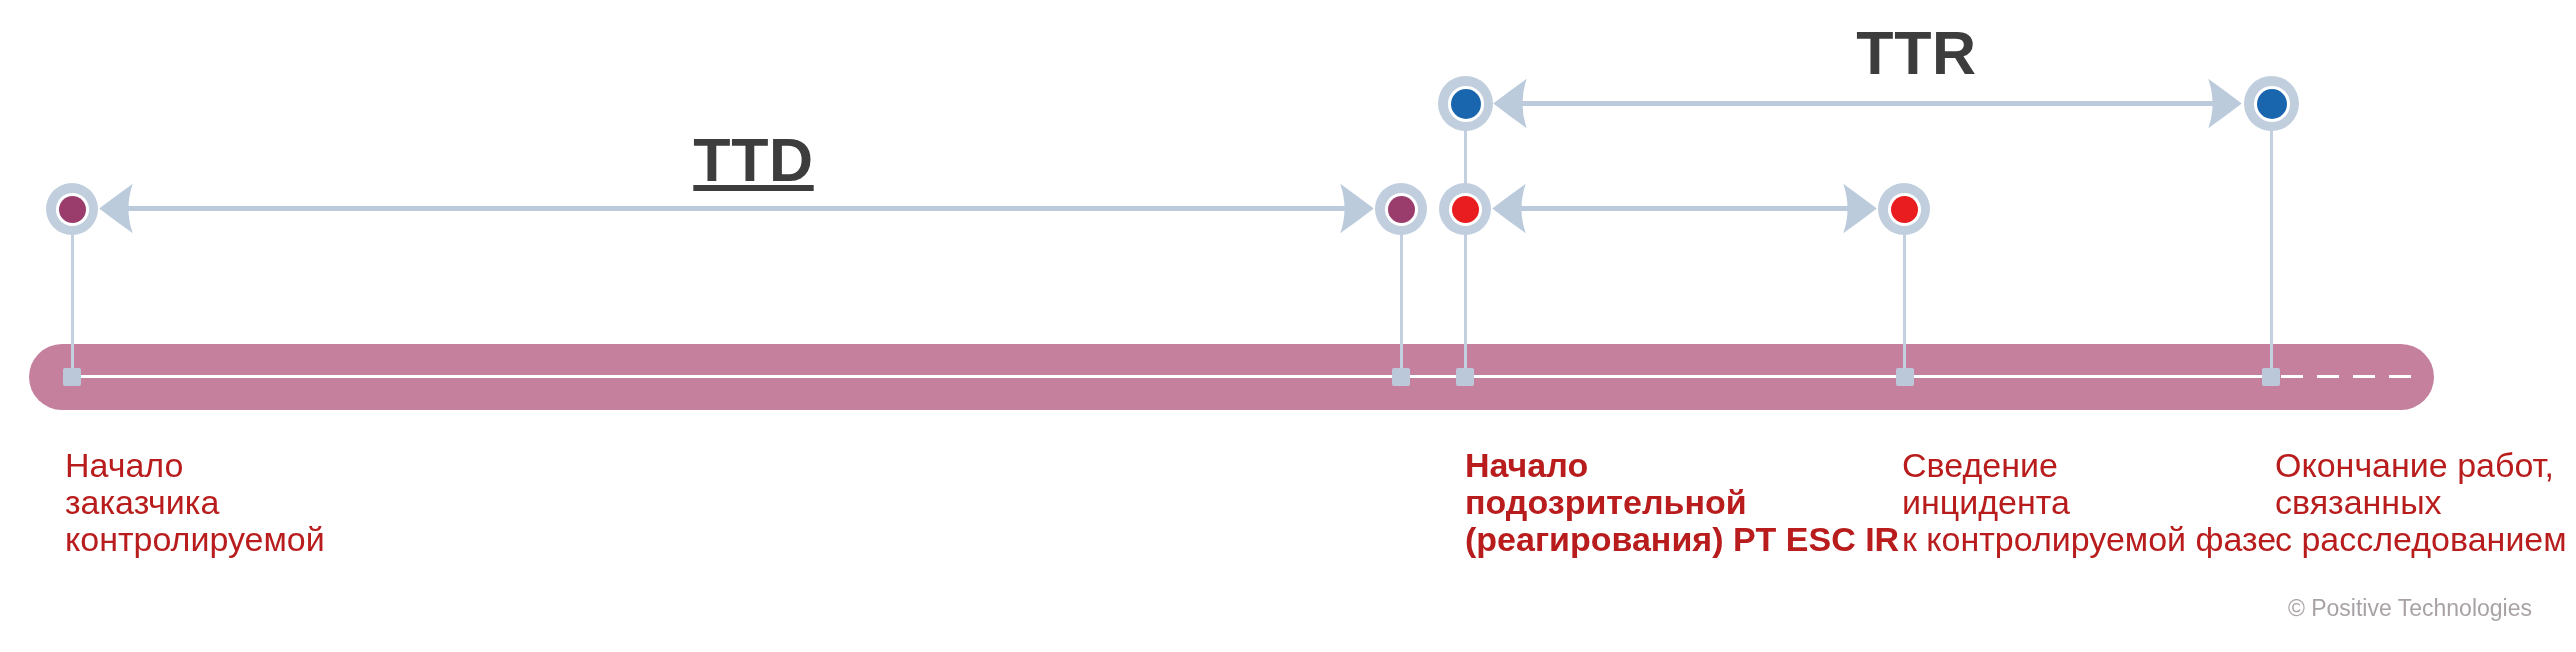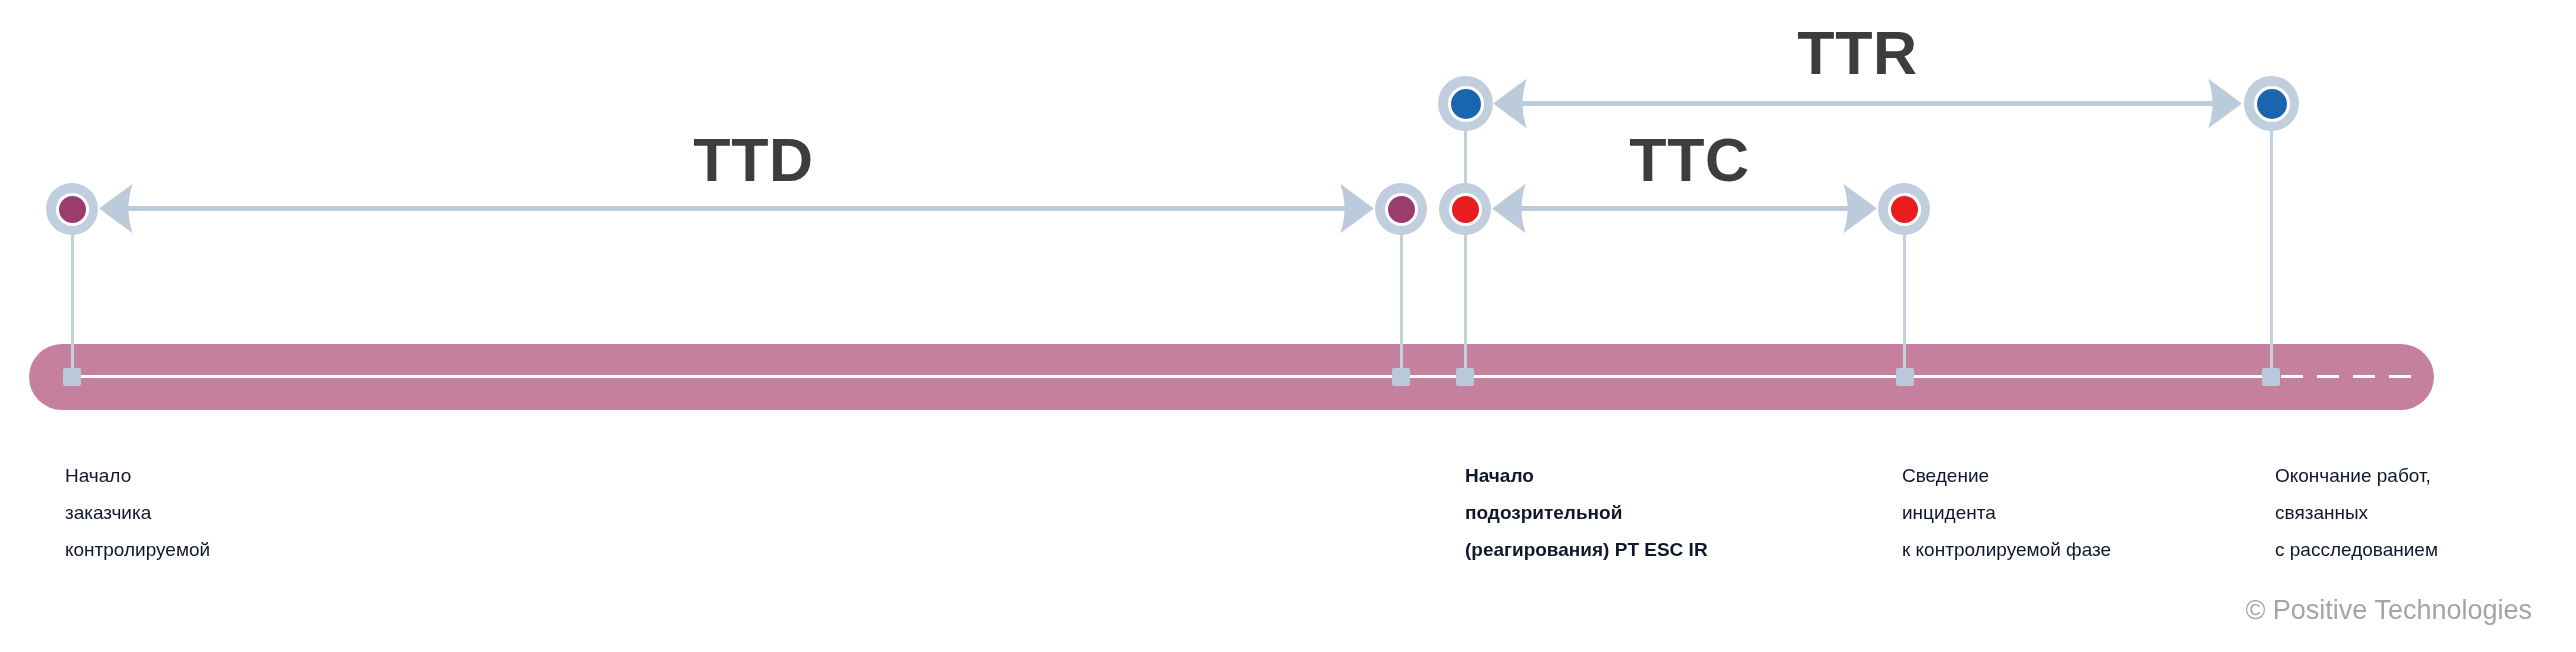--- a/index.html
+++ b/index.html
@@ -85,35 +85,35 @@
     font-size: 61px;
     font-weight: bold;
     color: #3d3d3d;
     line-height: 68px;
     letter-spacing: 0.6px;
     z-index: 7;
   }
   
   .caption {
     position: absolute;
-    top: 457px;
-    font-size: 19px;
+    top: 447px;
+    font-size: 34px;
     line-height: 37px;
-    color: #0f172a;
+    color: #b91c1c;
     white-space: nowrap;
     z-index: 7;
   }
   .caption.right { text-align: right; }
   .caption.bold { font-weight: bold; }
   
   .copyright {
     position: absolute;
     right: 44px;
     top: 595px;
-    font-size: 27px;
+    font-size: 23px;
     color: #a8a2a6;
     z-index: 7;
   }
 </style>
 </head>
 <body>
 
 <div id="stage">
 
   <div class="bar"></div>
@@ -143,23 +143,22 @@
     <path d="M2,44 Q28,24 56,4 Q42,44 56,84 Q28,64 2,44 Z" fill="#bccbdc"></path>
     <path d="M621,44 Q595,24 567,4 Q581,44 567,84 Q595,64 621,44 Z" fill="#bccbdc"></path>
   </svg>
 
   <svg class="arrow" style="left:1492px; top:76px;" width="751" height="55" viewBox="0 0 1209 88">
     <rect x="46" y="40" width="1117" height="8" fill="#bccbdc"></rect>
     <path d="M2,44 Q28,24 56,4 Q42,44 56,84 Q28,64 2,44 Z" fill="#bccbdc"></path>
     <path d="M1207,44 Q1181,24 1153,4 Q1167,44 1153,84 Q1181,64 1207,44 Z" fill="#bccbdc"></path>
   </svg>
 
-  <div class="metric-label" style="left:753px; top:126px;">TTD</div>
-  <div class="metric-label" style="left:1689px; top:126px;">TTC</div>
-  <div class="metric-label" style="left:1857px; top:18.6px;text-align:center;">TTR</div>
+  <div class="metric-label" style="left:753px; top:126px;text-decoration:underline;">TTD</div>
+  <div class="metric-label" style="left:1916px; top:18.6px;text-align:center;">TTR</div>
 
   <div class="node mid" style="left:46px;">
     <div class="dot purple"></div>
   </div>
   <div class="node mid" style="left:1375px;">
     <div class="dot purple"></div>
   </div>
   <div class="node top" style="left:1438px;">
     <div class="dot blue"></div>
   </div>

